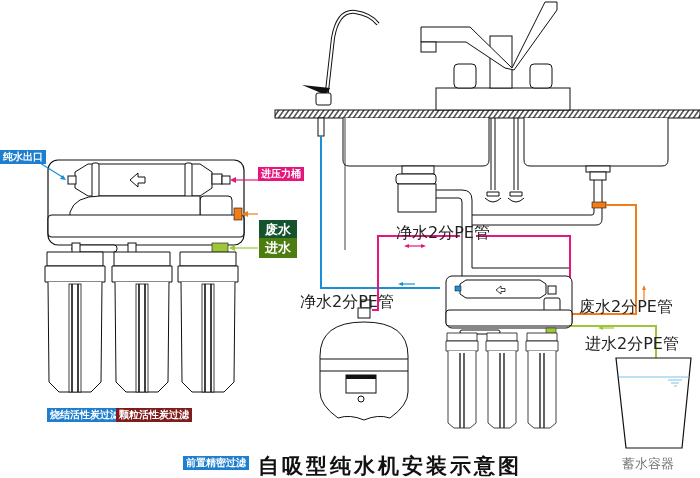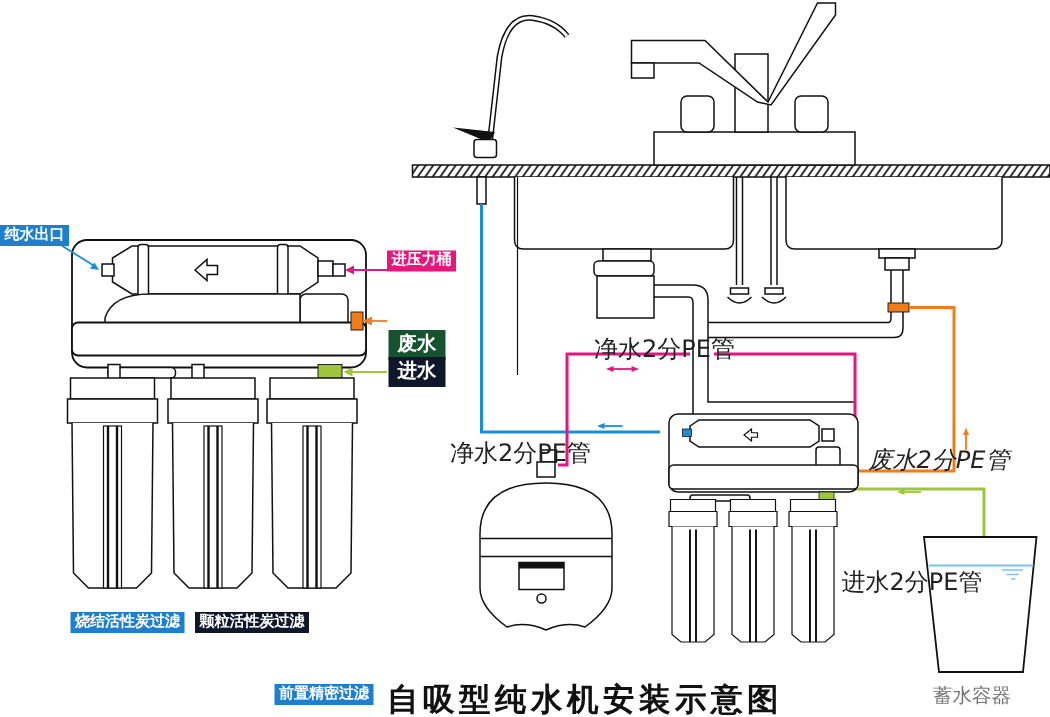--- a/index.html
+++ b/index.html
@@ -164,25 +164,25 @@
   <g>
     <path d="M616 358 L691 358 L682 448 L626 448 Z" fill="#fff" stroke="#111" stroke-width="1.2"></path>
     <line x1="619" y1="377" x2="689" y2="377" stroke="#7cc3e8" stroke-width="1.2"></line>
     <path d="M668 380 h14 M671 383 h8 M674 386 h3" stroke="#7cc3e8" stroke-width="1"></path>
   </g>
 </svg>
 
 <div class="lbl" style="left:0px;top:150px;background:#1f7fcf;">纯水出口</div>
 <div class="lbl" style="left:258px;top:167px;background:#e5177f;text-align:right;">进压力桶</div>
 <div class="lbl lbl-big" style="left:259px;top:204px;background:#14532d;margin-top:16px;">废水</div>
-<div class="lbl lbl-big" style="left:259px;top:238px;background:#0f172a;">进水</div>
+<div class="lbl lbl-big" style="left:259px;top:238px;background:#4d7c0f;">进水</div>
 
 <div class="lbl" style="left:47px;top:408px;background:#1f7fcf;">烧结活性炭过滤</div>
-<div class="lbl" style="left:130px;top:408px;background:#0f172a;">颗粒活性炭过滤</div>
+<div class="lbl" style="left:116px;top:408px;background:#7f1d1d;">颗粒活性炭过滤</div>
 <div class="lbl" style="left:183px;top:408px;background:#1f7fcf;margin-top:48px;">前置精密过滤</div>
 
 <div class="txt" style="left:396px;top:223px;">净水2分PE管</div>
 <div class="txt" style="left:300px;top:292px;">净水2分PE管</div>
-<div class="txt" style="left:579px;top:297px;font-style:italic;">废水2分PE管</div>
-<div class="txt" style="left:561px;top:334px;margin-top:44px;">进水2分PE管</div>
+<div class="txt" style="left:579px;top:297px;">废水2分PE管</div>
+<div class="txt" style="left:585px;top:334px;">进水2分PE管</div>
 
 <div class="container-lbl">蓄水容器</div>
 <div class="title">自吸型纯水机安装示意图</div>
 
 </body></html>

